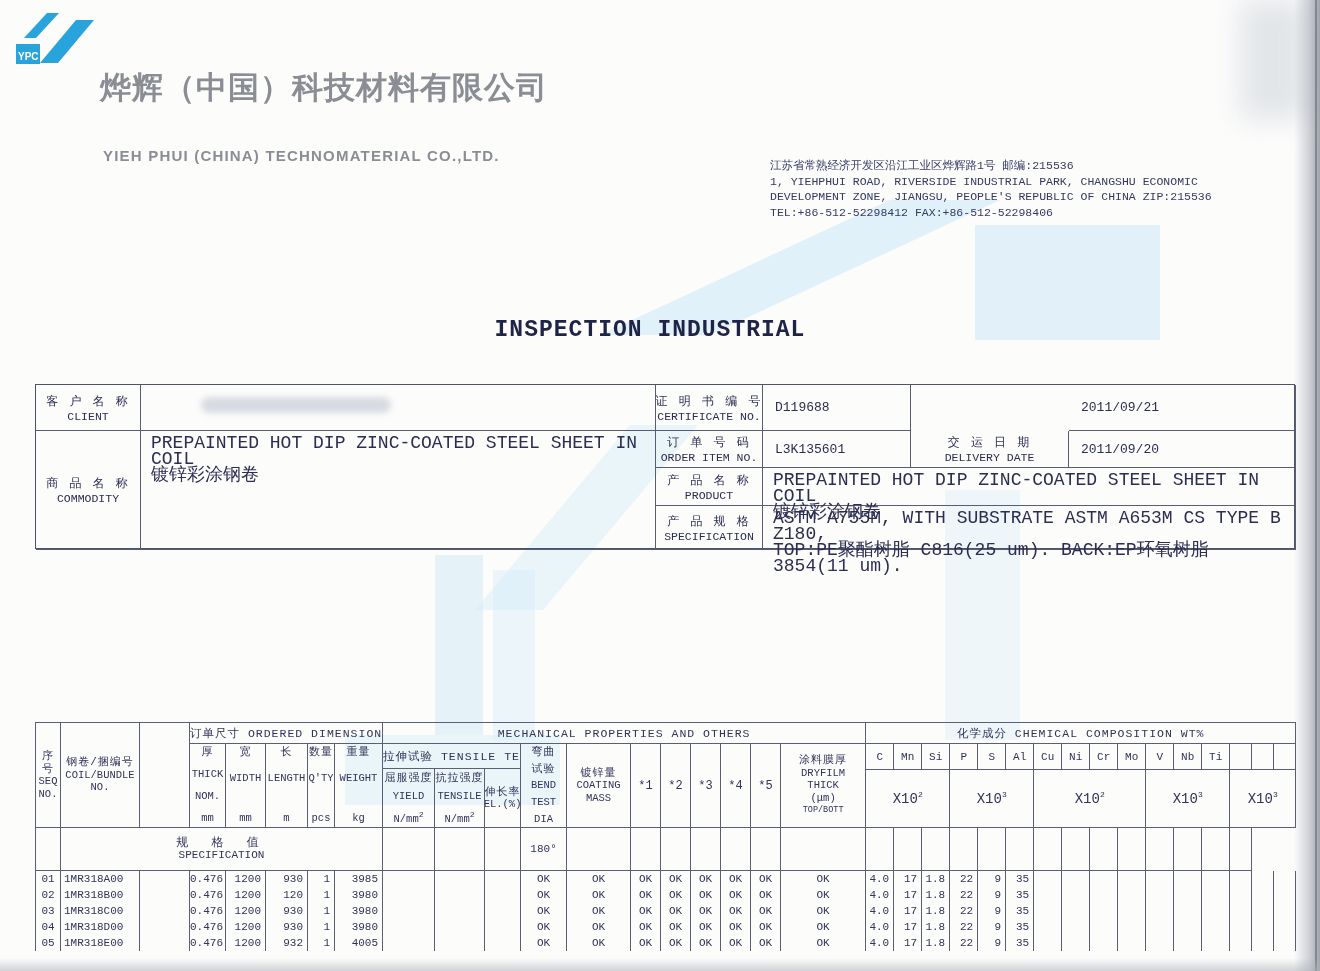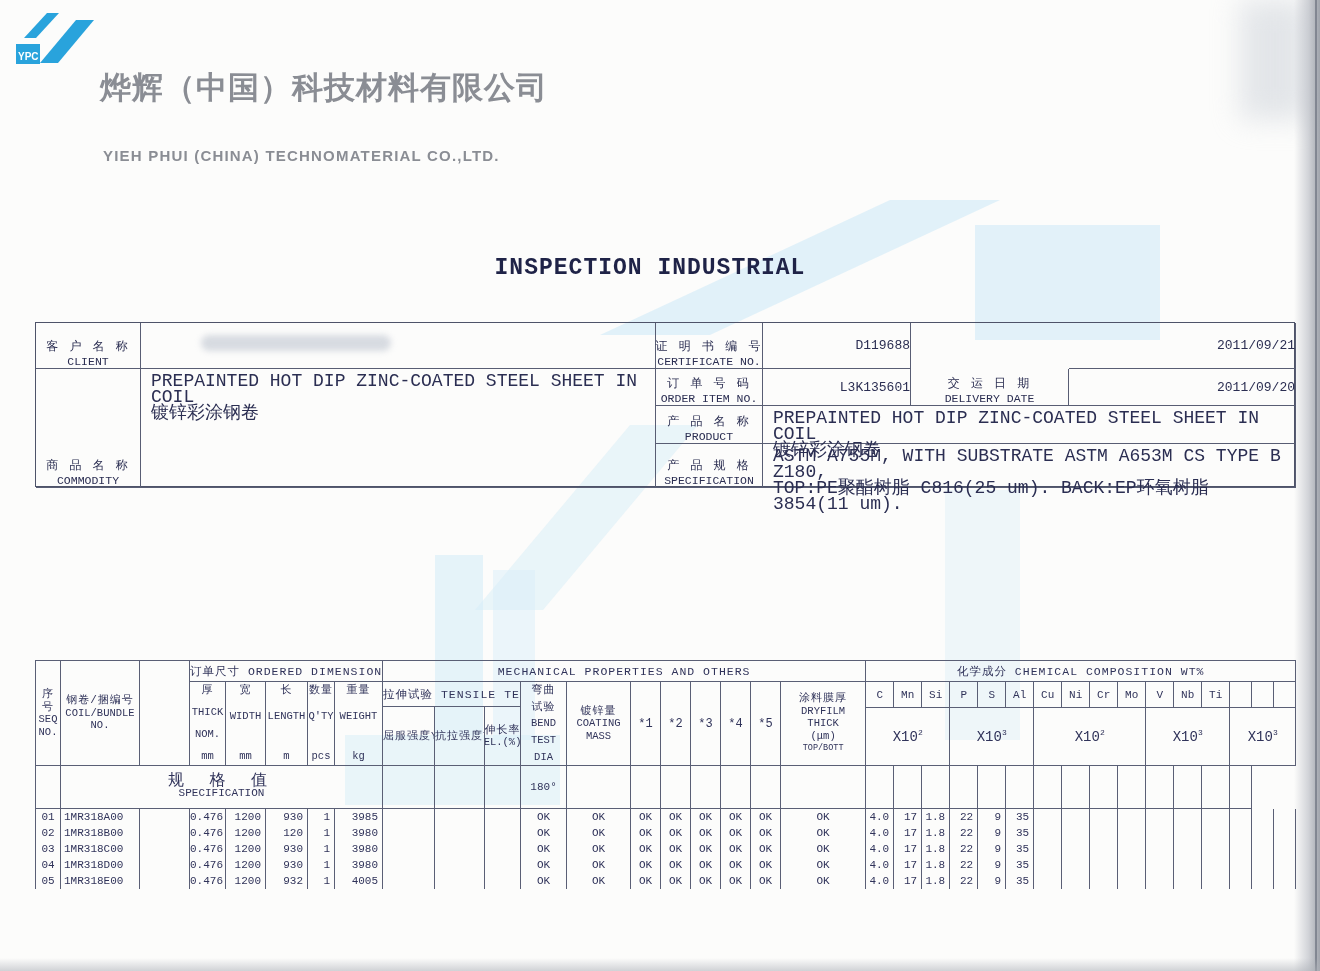--- a/index.html
+++ b/index.html
@@ -20,38 +20,38 @@
   #title-cn{left:0;top:108px;width:1300px;text-align:center;font-size:20px;font-weight:bold;
       letter-spacing:14px;color:#23264c;}
   #title-en{left:0;top:131px;width:1300px;text-align:center;font-size:23px;font-weight:bold;
       letter-spacing:1px;color:#1f2347;}
 
   
   #info{left:35px;top:172px;width:1260px;height:165px;display:grid;
       grid-template-columns:105px 515px 107px 148px 158px 227px;
       grid-template-rows:46px 37px 38px 44px;
       border:1.5px solid #4e5369;box-sizing:border-box;}
-  #info > div{border-right:1px solid #585d73;border-bottom:1px solid #585d73;box-sizing:border-box;justify-content:flex-end;}
+  #info > div{border-right:1px solid #585d73;border-bottom:1px solid #585d73;box-sizing:border-box;}
   .lbl{display:flex;flex-direction:column;justify-content:center;align-items:center;}
   .lbl .cn{font-size:12px;letter-spacing:2px;white-space:nowrap;}
   .lbl .en{font-size:11.5px;white-space:nowrap;}
   .val{display:flex;align-items:center;padding-left:12px;font-size:13px;}
   .val2{padding:4px 10px;font-size:18px;line-height:16px;}
 
   
   #main-table{left:35px;top:345px;}
   table{border-collapse:collapse;table-layout:fixed;width:1260px;}
   th,td{border:1px solid #5a5f75;padding:0;font-weight:normal;font-size:11px;color:#30335a;
         overflow:hidden;white-space:nowrap;}
   th .cn{font-size:11px;letter-spacing:1px;}
   th .en{font-size:10.5px;}
   .grp{font-size:11.5px;letter-spacing:1px;height:20px;text-align:center;}
   .stack{display:flex;flex-direction:column;justify-content:center;align-items:center;line-height:12.5px;height:100%;}
   .stack-sb{display:flex;flex-direction:column;justify-content:space-between;align-items:center;line-height:12.5px;height:83px;padding:2px 0;box-sizing:border-box;}
-  .stack-sb2{display:flex;flex-direction:row;justify-content:space-between;align-items:center;line-height:12.5px;height:57px;padding:2px 0;box-sizing:border-box;}
+  .stack-sb2{display:flex;flex-direction:column;justify-content:space-between;align-items:center;line-height:12.5px;height:57px;padding:2px 0;box-sizing:border-box;}
   .tiny{font-size:8.5px;}
   #data-rows td{border-top:none;border-bottom:none;height:16px;line-height:15px;}
   .al{text-align:left;padding-left:3px;}
   .ar{text-align:right;padding-right:4px;}
   .ac{text-align:center;}
   .spec-tr td{height:42px;}
 
   
   #watermark{left:300px;top:170px;pointer-events:none;}
   .edge-right{right:0;top:0;width:26px;height:971px;
@@ -82,20 +82,26 @@
 
   
   <svg id="logo" class="abs z" width="80" height="60" viewBox="0 0 80 60">
     <polygon points="10,30 33,5 45,5 22,30" fill="#29a3dc"></polygon>
     <polygon points="26,55 62,12 80,12 44,55" fill="#29a3dc"></polygon>
     <rect x="2" y="36" width="24" height="20" fill="#29a3dc"></rect>
     <text x="4" y="52" font-size="10" font-weight="bold" fill="#ffffff" font-family="Liberation Sans, sans-serif">YPC</text>
   </svg>
   <div id="company-cn" class="abs z">烨辉（中国）科技材料有限公司</div>
   <div id="company-en" class="abs z">YIEH PHUI (CHINA) TECHNOMATERIAL CO.,LTD.</div>
+  <div id="address" class="abs z">
+    <div>江苏省常熟经济开发区沿江工业区烨辉路1号 邮编:215536</div>
+    <div>1, YIEHPHUI ROAD, RIVERSIDE INDUSTRIAL PARK, CHANGSHU ECONOMIC</div>
+    <div>DEVELOPMENT ZONE, JIANGSU, PEOPLE'S REPUBLIC OF CHINA ZIP:215536</div>
+    <div>TEL:+86-512-52298412  FAX:+86-512-52298406</div>
+  </div>
 
   
   <div id="title-en" class="abs z">INSPECTION INDUSTRIAL</div>
 
   
   <div id="info" class="abs z">
     <div class="lbl" style="grid-area:1/1">
       <span class="cn">客 户 名 称</span>
       <span class="en">CLIENT</span>
     </div>
@@ -333,21 +339,21 @@
           <span>X10</span><sup>3</sup>
         </th>
         <th colspan="3" class="ac" style="font-size:14px">
           <span>X10</span><sup>3</sup>
         </th>
       </tr>
       <tr class="spec-tr">
         <td></td>
         <td colspan="7" class="ac">
           <div class="stack">
-            <span style="letter-spacing:8px;font-size:16px">规  格  值</span>
+            <span style="letter-spacing:8px;font-size:12px">规  格  值</span>
             <span style="font-size:11px">SPECIFICATION</span>
           </div>
         </td>
         <td></td>
         <td></td>
         <td></td>
         <td class="ac">180°</td>
         <td></td>
         <td></td>
         <td></td>

